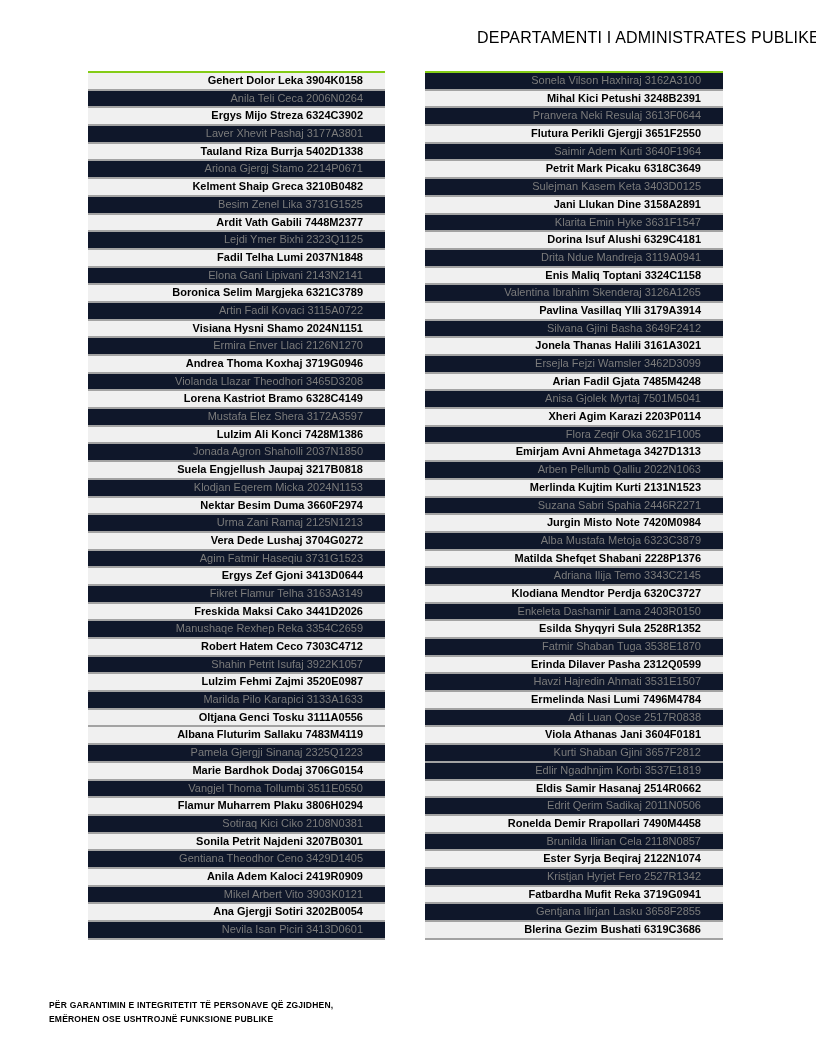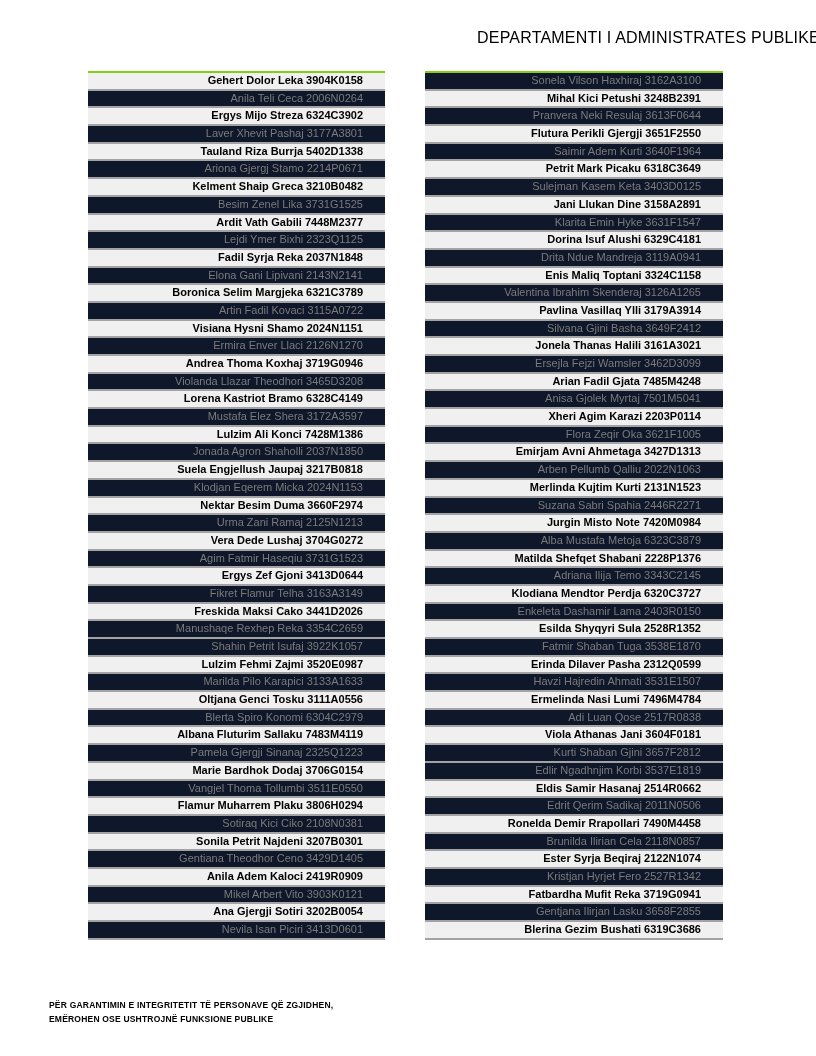--- a/index.html
+++ b/index.html
@@ -75,21 +75,21 @@
       <div class="row row-strong">Gehert Dolor Leka 3904K0158</div>
       <div class="row row-muted">Anila Teli Ceca 2006N0264</div>
       <div class="row row-strong">Ergys Mijo Streza 6324C3902</div>
       <div class="row row-muted">Laver Xhevit Pashaj 3177A3801</div>
       <div class="row row-strong">Tauland Riza Burrja 5402D1338</div>
       <div class="row row-muted">Ariona Gjergj Stamo 2214P0671</div>
       <div class="row row-strong">Kelment Shaip Greca 3210B0482</div>
       <div class="row row-muted">Besim Zenel Lika 3731G1525</div>
       <div class="row row-strong">Ardit Vath Gabili 7448M2377</div>
       <div class="row row-muted">Lejdi Ymer Bixhi 2323Q1125</div>
-      <div class="row row-strong">Fadil Syrja Reka 2037N1848</div>
+      <div class="row row-strong">Fadil Telha Lumi 2037N1848</div>
       <div class="row row-muted">Elona Gani Lipivani 2143N2141</div>
       <div class="row row-strong">Boronica Selim Margjeka 6321C3789</div>
       <div class="row row-muted">Artin Fadil Kovaci 3115A0722</div>
       <div class="row row-strong">Visiana Hysni Shamo 2024N1151</div>
       <div class="row row-muted">Ermira Enver Llaci 2126N1270</div>
       <div class="row row-strong">Andrea Thoma Koxhaj 3719G0946</div>
       <div class="row row-muted">Violanda Llazar Theodhori 3465D3208</div>
       <div class="row row-strong">Lorena Kastriot Bramo 6328C4149</div>
       <div class="row row-muted">Mustafa Elez Shera 3172A3597</div>
       <div class="row row-strong">Lulzim Ali Konci 7428M1386</div>
@@ -97,25 +97,25 @@
       <div class="row row-strong">Suela Engjellush Jaupaj 3217B0818</div>
       <div class="row row-muted">Klodjan Eqerem Micka 2024N1153</div>
       <div class="row row-strong">Nektar Besim Duma 3660F2974</div>
       <div class="row row-muted">Urma Zani Ramaj 2125N1213</div>
       <div class="row row-strong">Vera Dede Lushaj 3704G0272</div>
       <div class="row row-muted">Agim Fatmir Haseqiu 3731G1523</div>
       <div class="row row-strong">Ergys Zef Gjoni 3413D0644</div>
       <div class="row row-muted">Fikret Flamur Telha 3163A3149</div>
       <div class="row row-strong">Freskida Maksi Cako 3441D2026</div>
       <div class="row row-muted">Manushaqe Rexhep Reka 3354C2659</div>
+      <div class="row row-strong">Robert Hatem Ceco 7303C4712</div>
       <div class="row row-muted">Shahin Petrit Isufaj 3922K1057</div>
       <div class="row row-strong">Lulzim Fehmi Zajmi 3520E0987</div>
       <div class="row row-muted">Marilda Pilo Karapici 3133A1633</div>
       <div class="row row-strong">Oltjana Genci Tosku 3111A0556</div>
-      <div class="row row-muted">Blerta Spiro Konomi 6304C2979</div>
       <div class="row row-strong">Albana Fluturim Sallaku 7483M4119</div>
       <div class="row row-muted">Pamela Gjergji Sinanaj 2325Q1223</div>
       <div class="row row-strong">Marie Bardhok Dodaj 3706G0154</div>
       <div class="row row-muted">Vangjel Thoma Tollumbi 3511E0550</div>
       <div class="row row-strong">Flamur Muharrem Plaku 3806H0294</div>
       <div class="row row-muted">Sotiraq Kici Ciko 2108N0381</div>
       <div class="row row-strong">Sonila Petrit Najdeni 3207B0301</div>
       <div class="row row-muted">Gentiana Theodhor Ceno 3429D1405</div>
       <div class="row row-strong">Anila Adem Kaloci 2419R0909</div>
       <div class="row row-muted">Mikel Arbert Vito 3903K0121</div>

